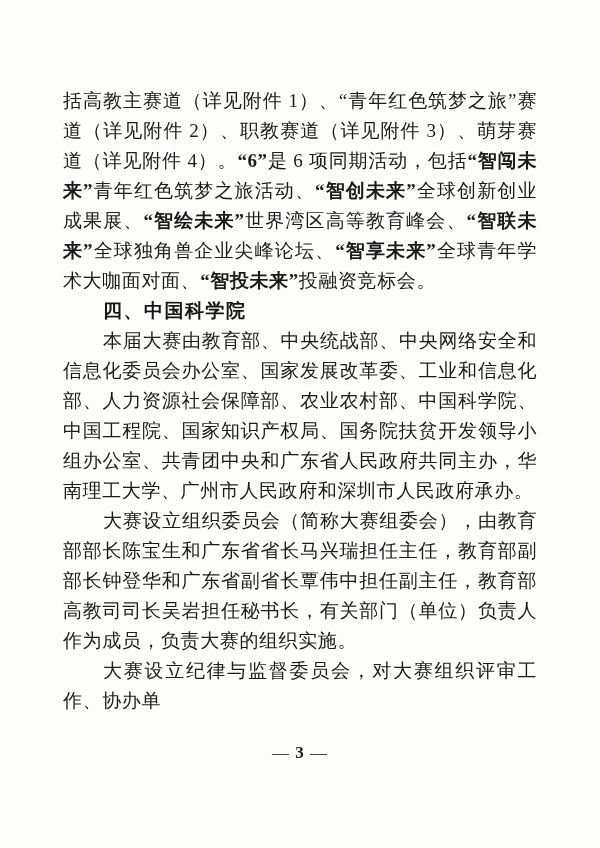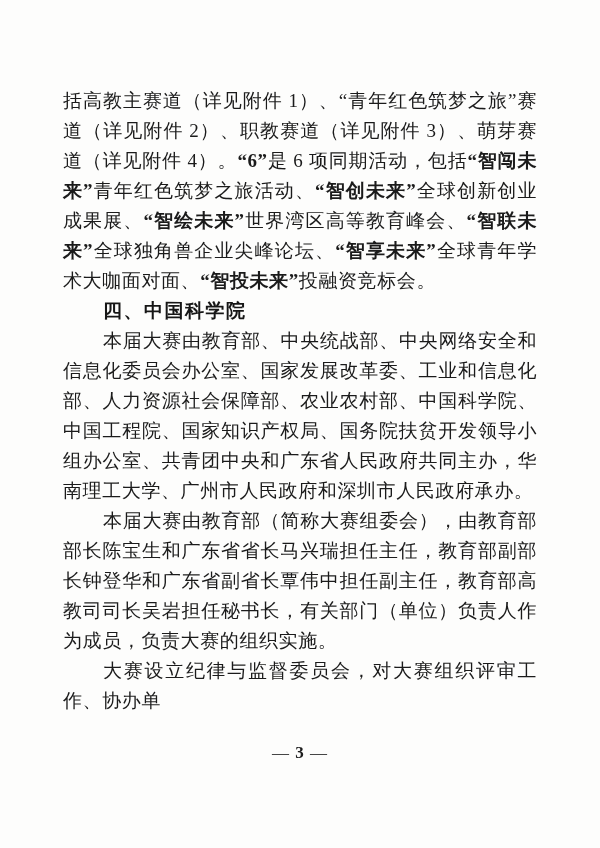--- a/index.html
+++ b/index.html
@@ -64,20 +64,20 @@
 <body>
 
 <div class="page">
   <div class="content">
     <p class="body"><span>括高教主赛道（详见附件 1）、“青年红色筑梦之旅”赛道（详见附件 2）、职教赛道（详见附件 3）、萌芽赛道（详见附件 4）。</span><span class="bold">“6”</span><span>是 6 项同期活动，包括</span><span class="bold">“智闯未来”</span><span>青年红色筑梦之旅活动、</span><span class="bold">“智创未来”</span><span>全球创新创业成果展、</span><span class="bold">“智绘未来”</span><span>世界湾区高等教育峰会、</span><span class="bold">“智联未来”</span><span>全球独角兽企业尖峰论坛、</span><span class="bold">“智享未来”</span><span>全球青年学术大咖面对面、</span><span class="bold">“智投未来”</span><span>投融资竞标会。</span></p>
 
     <h2 class="heading">四、中国科学院</h2>
 
     <p class="body indent">本届大赛由教育部、中央统战部、中央网络安全和信息化委员会办公室、国家发展改革委、工业和信息化部、人力资源社会保障部、农业农村部、中国科学院、中国工程院、国家知识产权局、国务院扶贫开发领导小组办公室、共青团中央和广东省人民政府共同主办，华南理工大学、广州市人民政府和深圳市人民政府承办。</p>
 
-    <p class="body indent">本届大赛由教育部（简称大赛组委会），由教育部部长陈宝生和广东省省长马兴瑞担任主任，教育部副部长钟登华和广东省副省长覃伟中担任副主任，教育部高教司司长吴岩担任秘书长，有关部门（单位）负责人作为成员，负责大赛的组织实施。</p>
+    <p class="body indent">大赛设立组织委员会（简称大赛组委会），由教育部部长陈宝生和广东省省长马兴瑞担任主任，教育部副部长钟登华和广东省副省长覃伟中担任副主任，教育部高教司司长吴岩担任秘书长，有关部门（单位）负责人作为成员，负责大赛的组织实施。</p>
 
 
     <p class="body indent">大赛设立纪律与监督委员会，对大赛组织评审工作、协办单</p>
   </div>
 
   <div class="footer"><span>— </span><span class="bold">3</span><span> —</span></div>
 </div>
 
 </body></html>

